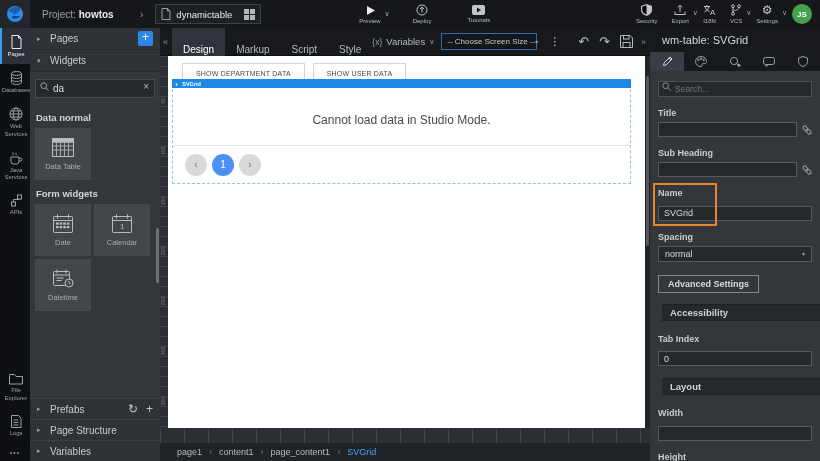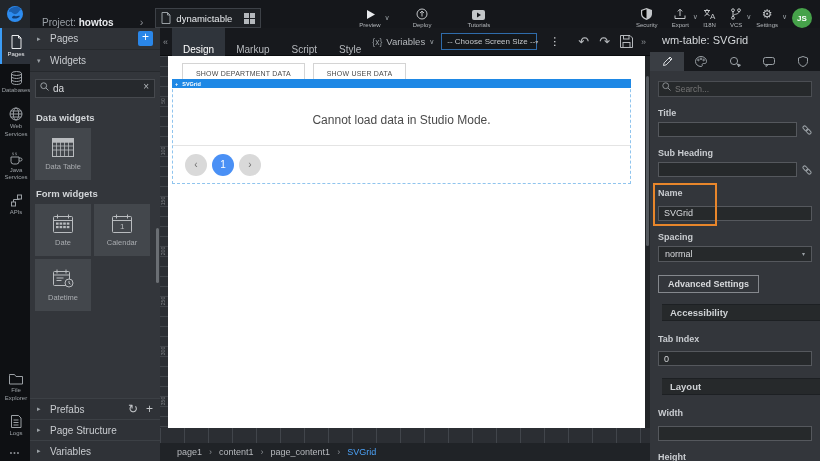--- a/index.html
+++ b/index.html
@@ -1,21 +1,21 @@
 <!DOCTYPE html>
 <html><head>
 <meta charset="utf-8">
 <style>
   * { box-sizing:border-box; margin:0; padding:0; }
   html,body { width:820px; height:461px; overflow:hidden; }
   body { font-family:"Liberation Sans", sans-serif; background:#17191d; position:relative; }
   svg { display:block; }
 
   
-  .topbar { position:absolute; top:0; left:0; width:820px; height:28px; background:#15171b; display:flex; align-items:flex-end; z-index:50; }
+  .topbar { position:absolute; top:0; left:0; width:820px; height:28px; background:#15171b; display:flex; align-items:center; z-index:50; }
   .logo { width:30px; height:28px; background:#22262b; display:flex; align-items:center; justify-content:center; }
   .project { margin-left:12px; font-size:10px; color:#9aa0a6; white-space:nowrap; }
   .project b { color:#e8eaed; font-weight:bold; }
   .tb-chev { margin-left:26px; color:#8a8e93; font-size:11px; }
   .pagebox { margin-left:12px; width:106px; height:20px; border:1px solid #3d4147; background:#1d2024; display:flex; align-items:center; padding:0 5px; gap:5px; }
   .pagebox .pb-label { font-size:9.5px; color:#e8eaed; }
   .pagebox .pb-grid { margin-left:auto; }
   .tb-action { position:relative; display:flex; flex-direction:column; align-items:center; gap:2px; color:#c3c6c9; }
   .tb-action .tb-label { font-size:6px; color:#b4b8bc; white-space:nowrap; }
   .tb-caret { position:absolute; right:-9px; top:5px; font-size:7px; color:#9aa0a5; }
@@ -310,21 +310,21 @@
   <div class="lp-search-wrap">
     <span class="lp-search-icon">
       <svg width="9" height="9" viewBox="0 0 9 9" fill="none" stroke="#9aa0a5">
           <circle cx="3.7" cy="3.7" r="2.9"></circle>
           <path d="M6 6l2.5 2.5"></path>
         </svg>
     </span>
     <input class="lp-search" value="da" style="">
     <span class="lp-search-clear">×</span>
   </div>
-  <div class="lp-section-label">Data widgets</div>
+  <div class="lp-section-label">Data normal</div>
   <div class="lp-tiles">
     <div class="tile">
       <span>
         <svg width="22" height="19" viewBox="0 0 22 19" fill="none" stroke="#b9bcbf">
             <rect x=".5" y=".5" width="21" height="18"></rect>
             <path d="M.5 4h21M.5 8h21M.5 12h21M4.5 4v14.5M8.5 4v14.5M12.5 4v14.5M16.5 4v14.5" stroke-width=".8"></path>
             <rect x=".5" y=".5" width="21" height="3.5" fill="#b9bcbf"></rect>
           </svg>
       </span>
       <span>Data Table</span>

